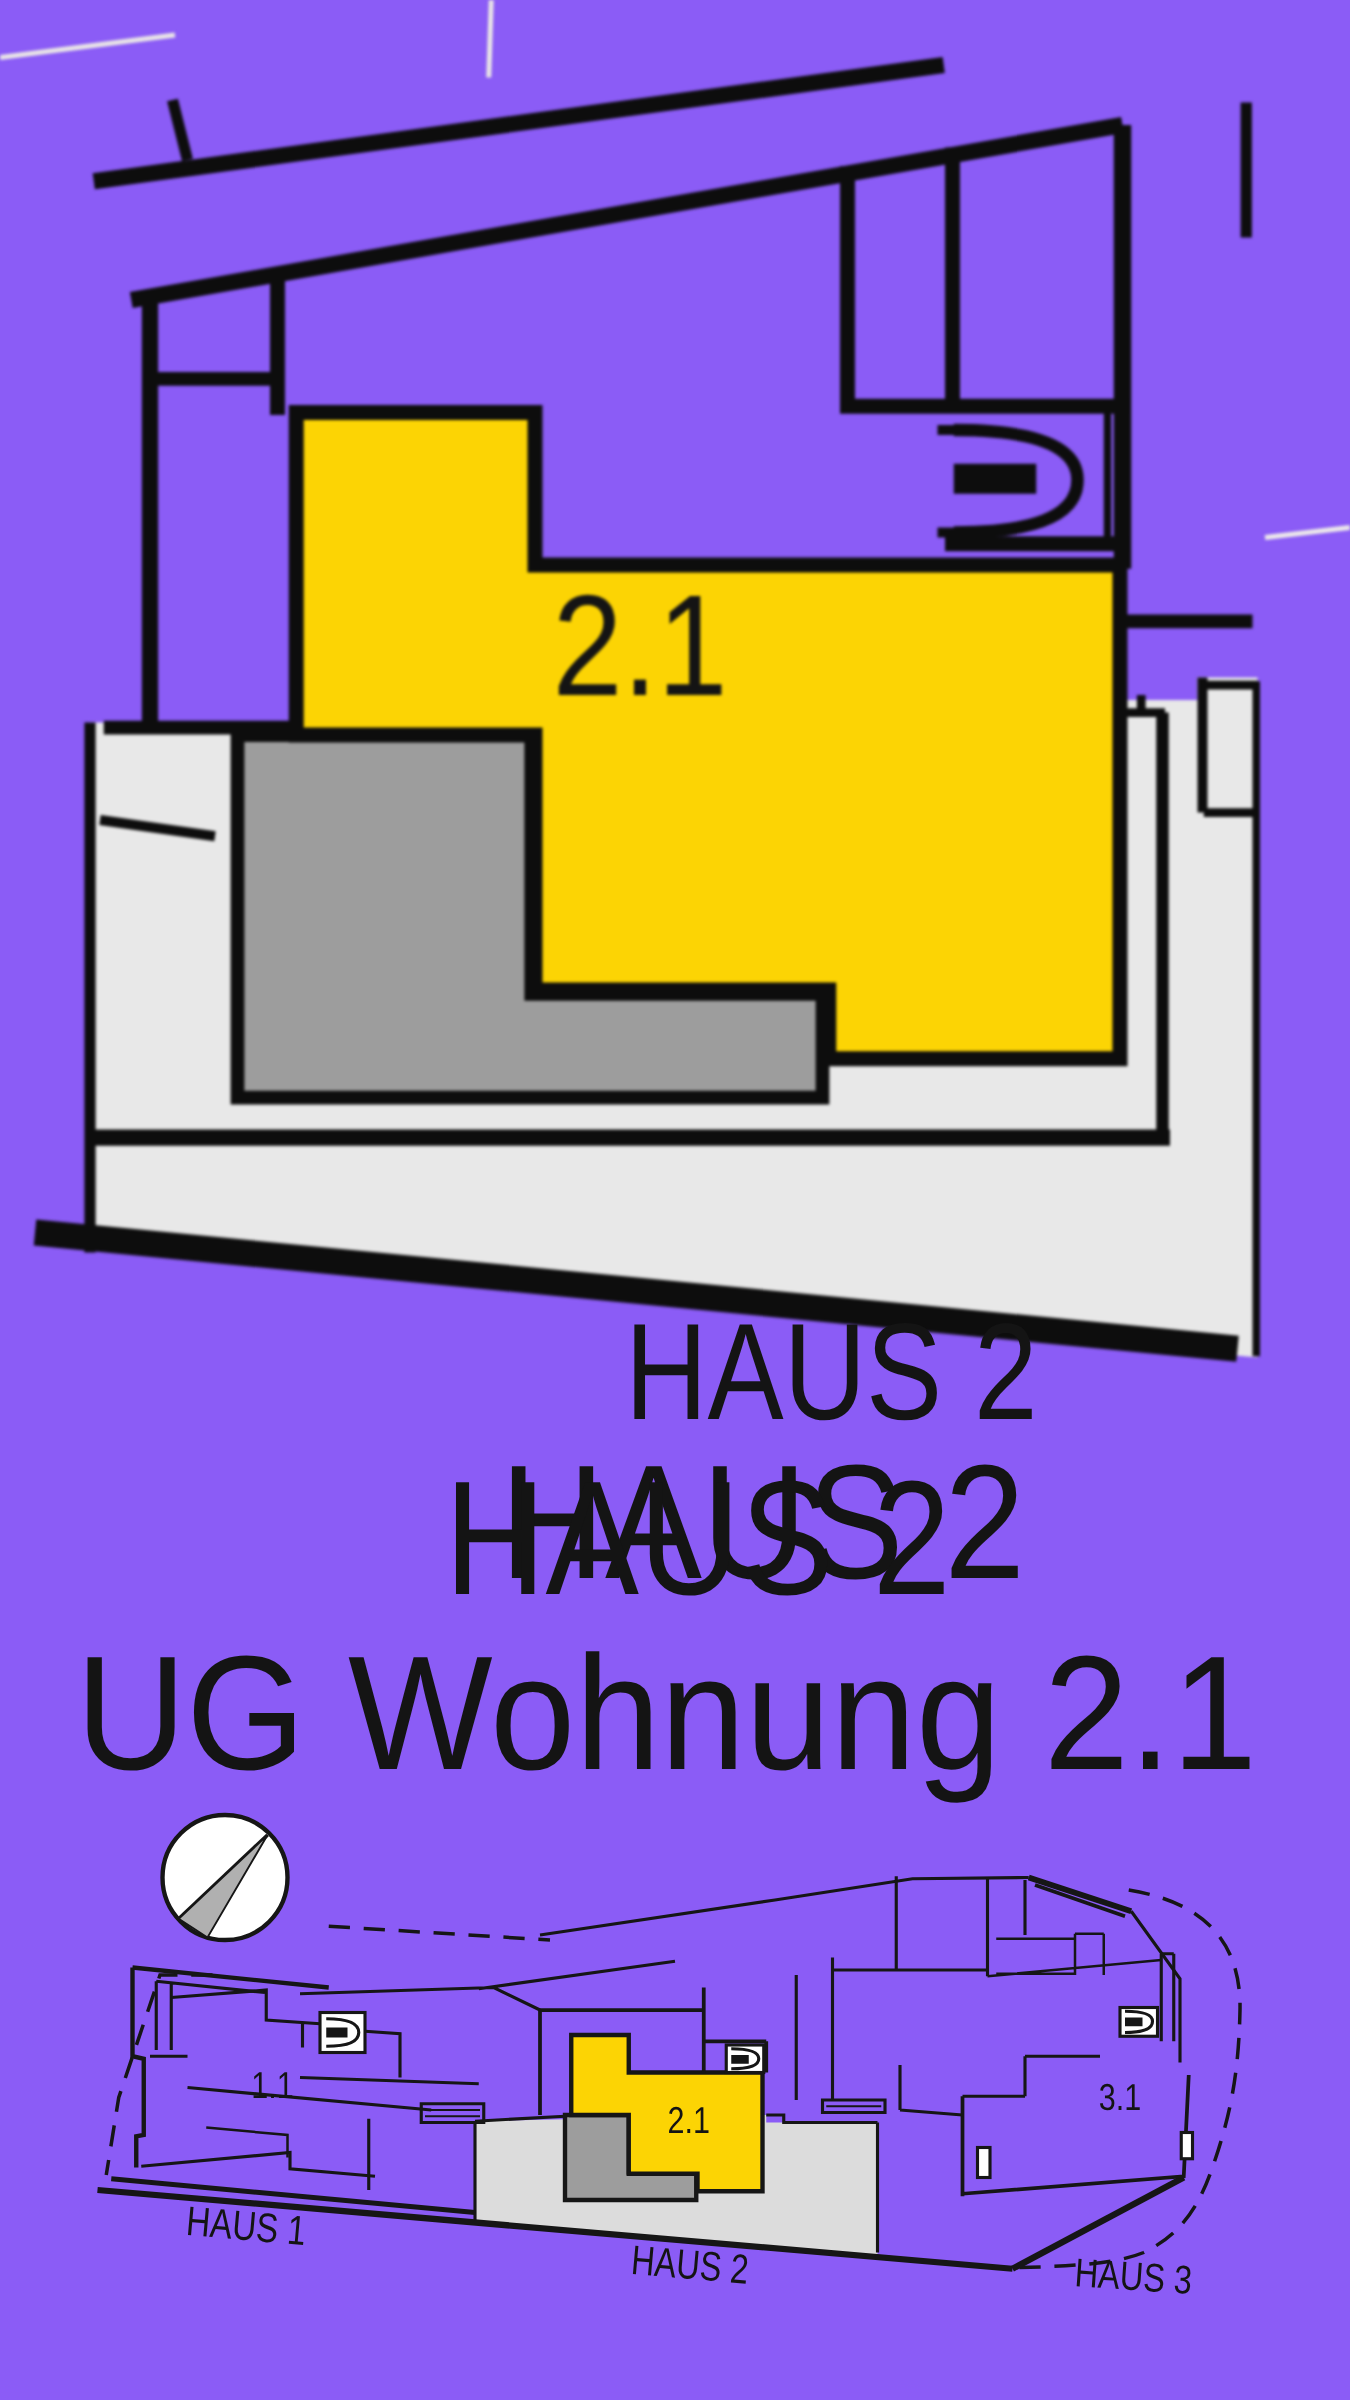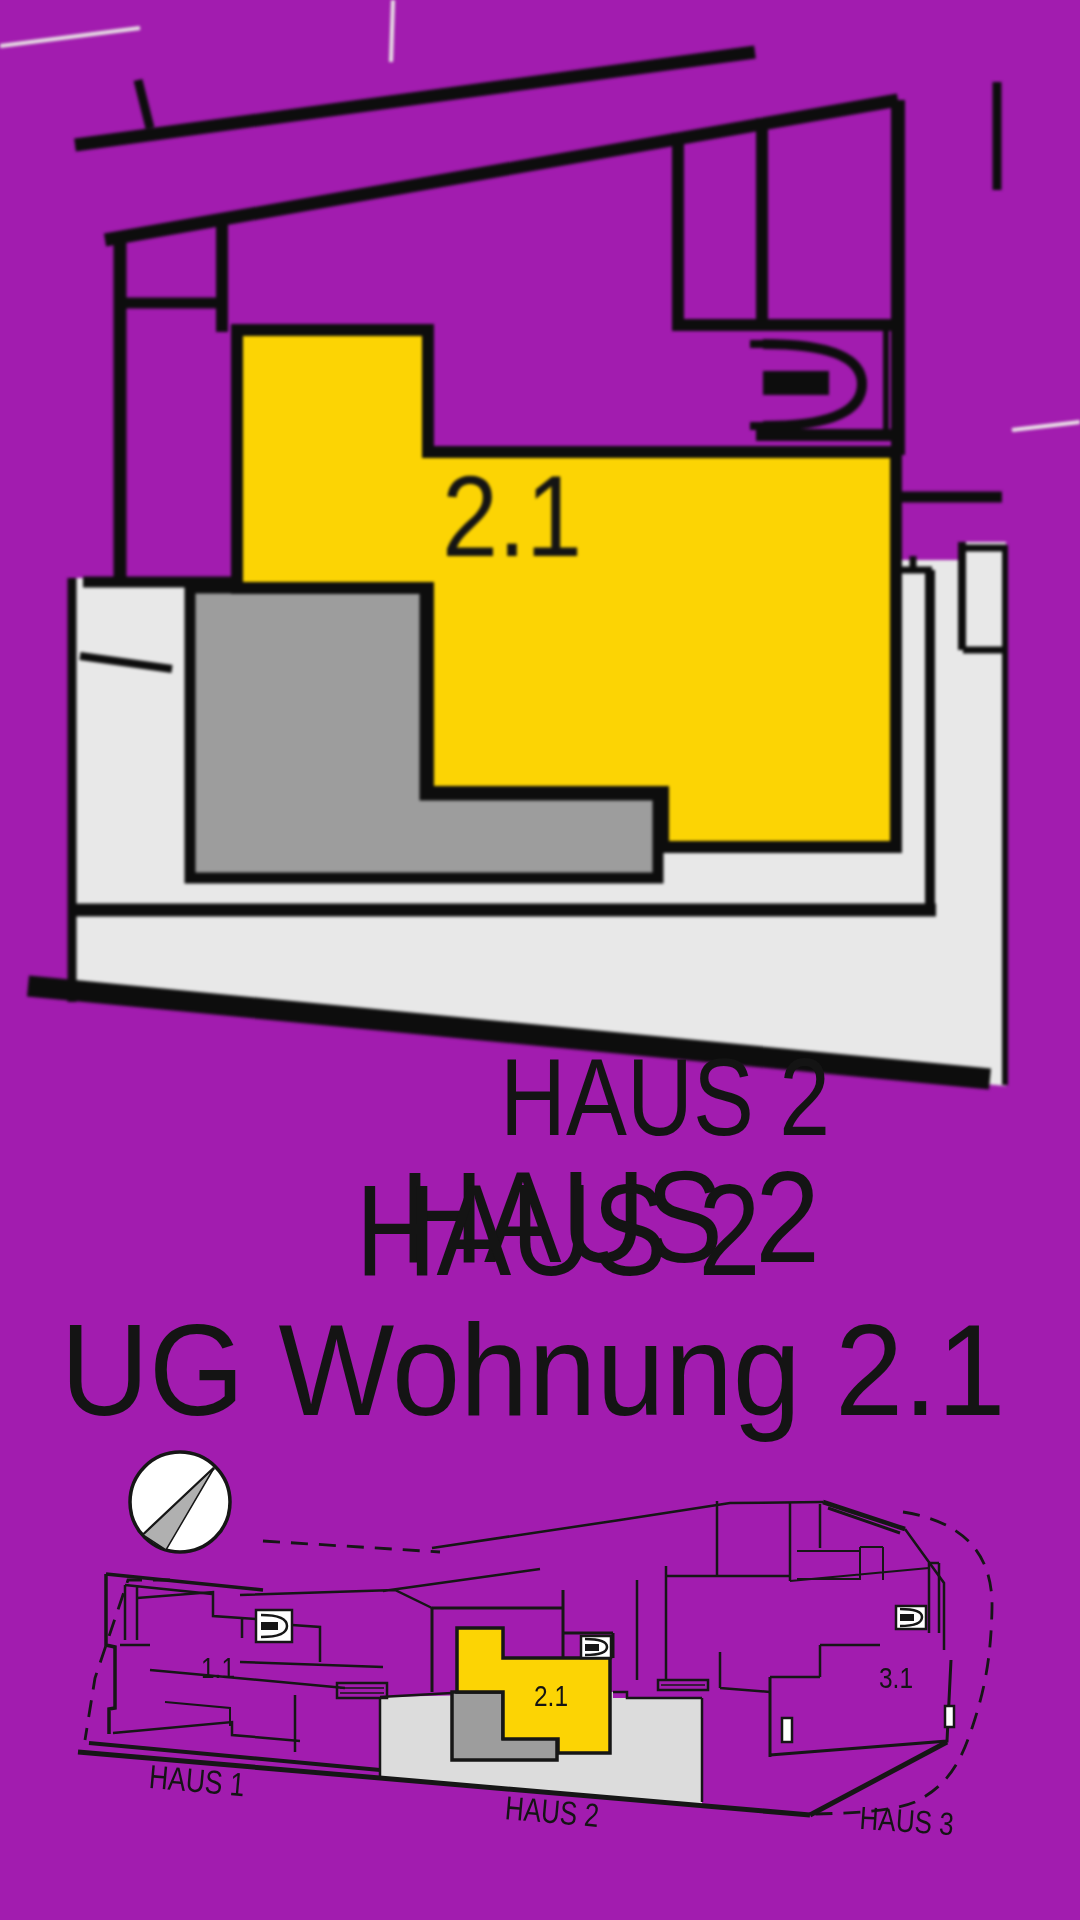--- a/index.html
+++ b/index.html
@@ -1,16 +1,16 @@
 <!DOCTYPE html>
 <html><head>
 <meta charset="utf-8">
 <style>
   html,body{margin:0;padding:0;background:#ffffff;}
-  #page{position:relative;width:1080px;height:1920px;background:#a21caf;overflow:hidden;
+  #page{position:relative;width:1080px;height:1920px;background:#8b5cf6;overflow:hidden;
         font-family:"Liberation Sans",sans-serif;}
   svg{position:absolute;left:0;}
   #detail-svg{top:0;filter:blur(1.4px);}
   #titleblock-svg{top:1020px;}
   #site-svg{top:1440px;}
   .wall{stroke:#0d0d0d;fill:none;stroke-linecap:butt;}
   .s-line{stroke:#161616;fill:none;stroke-linecap:butt;}
   .lbl{font-family:"Liberation Sans",sans-serif;fill:#141414;}
   text{white-space:pre;}
 </style>

